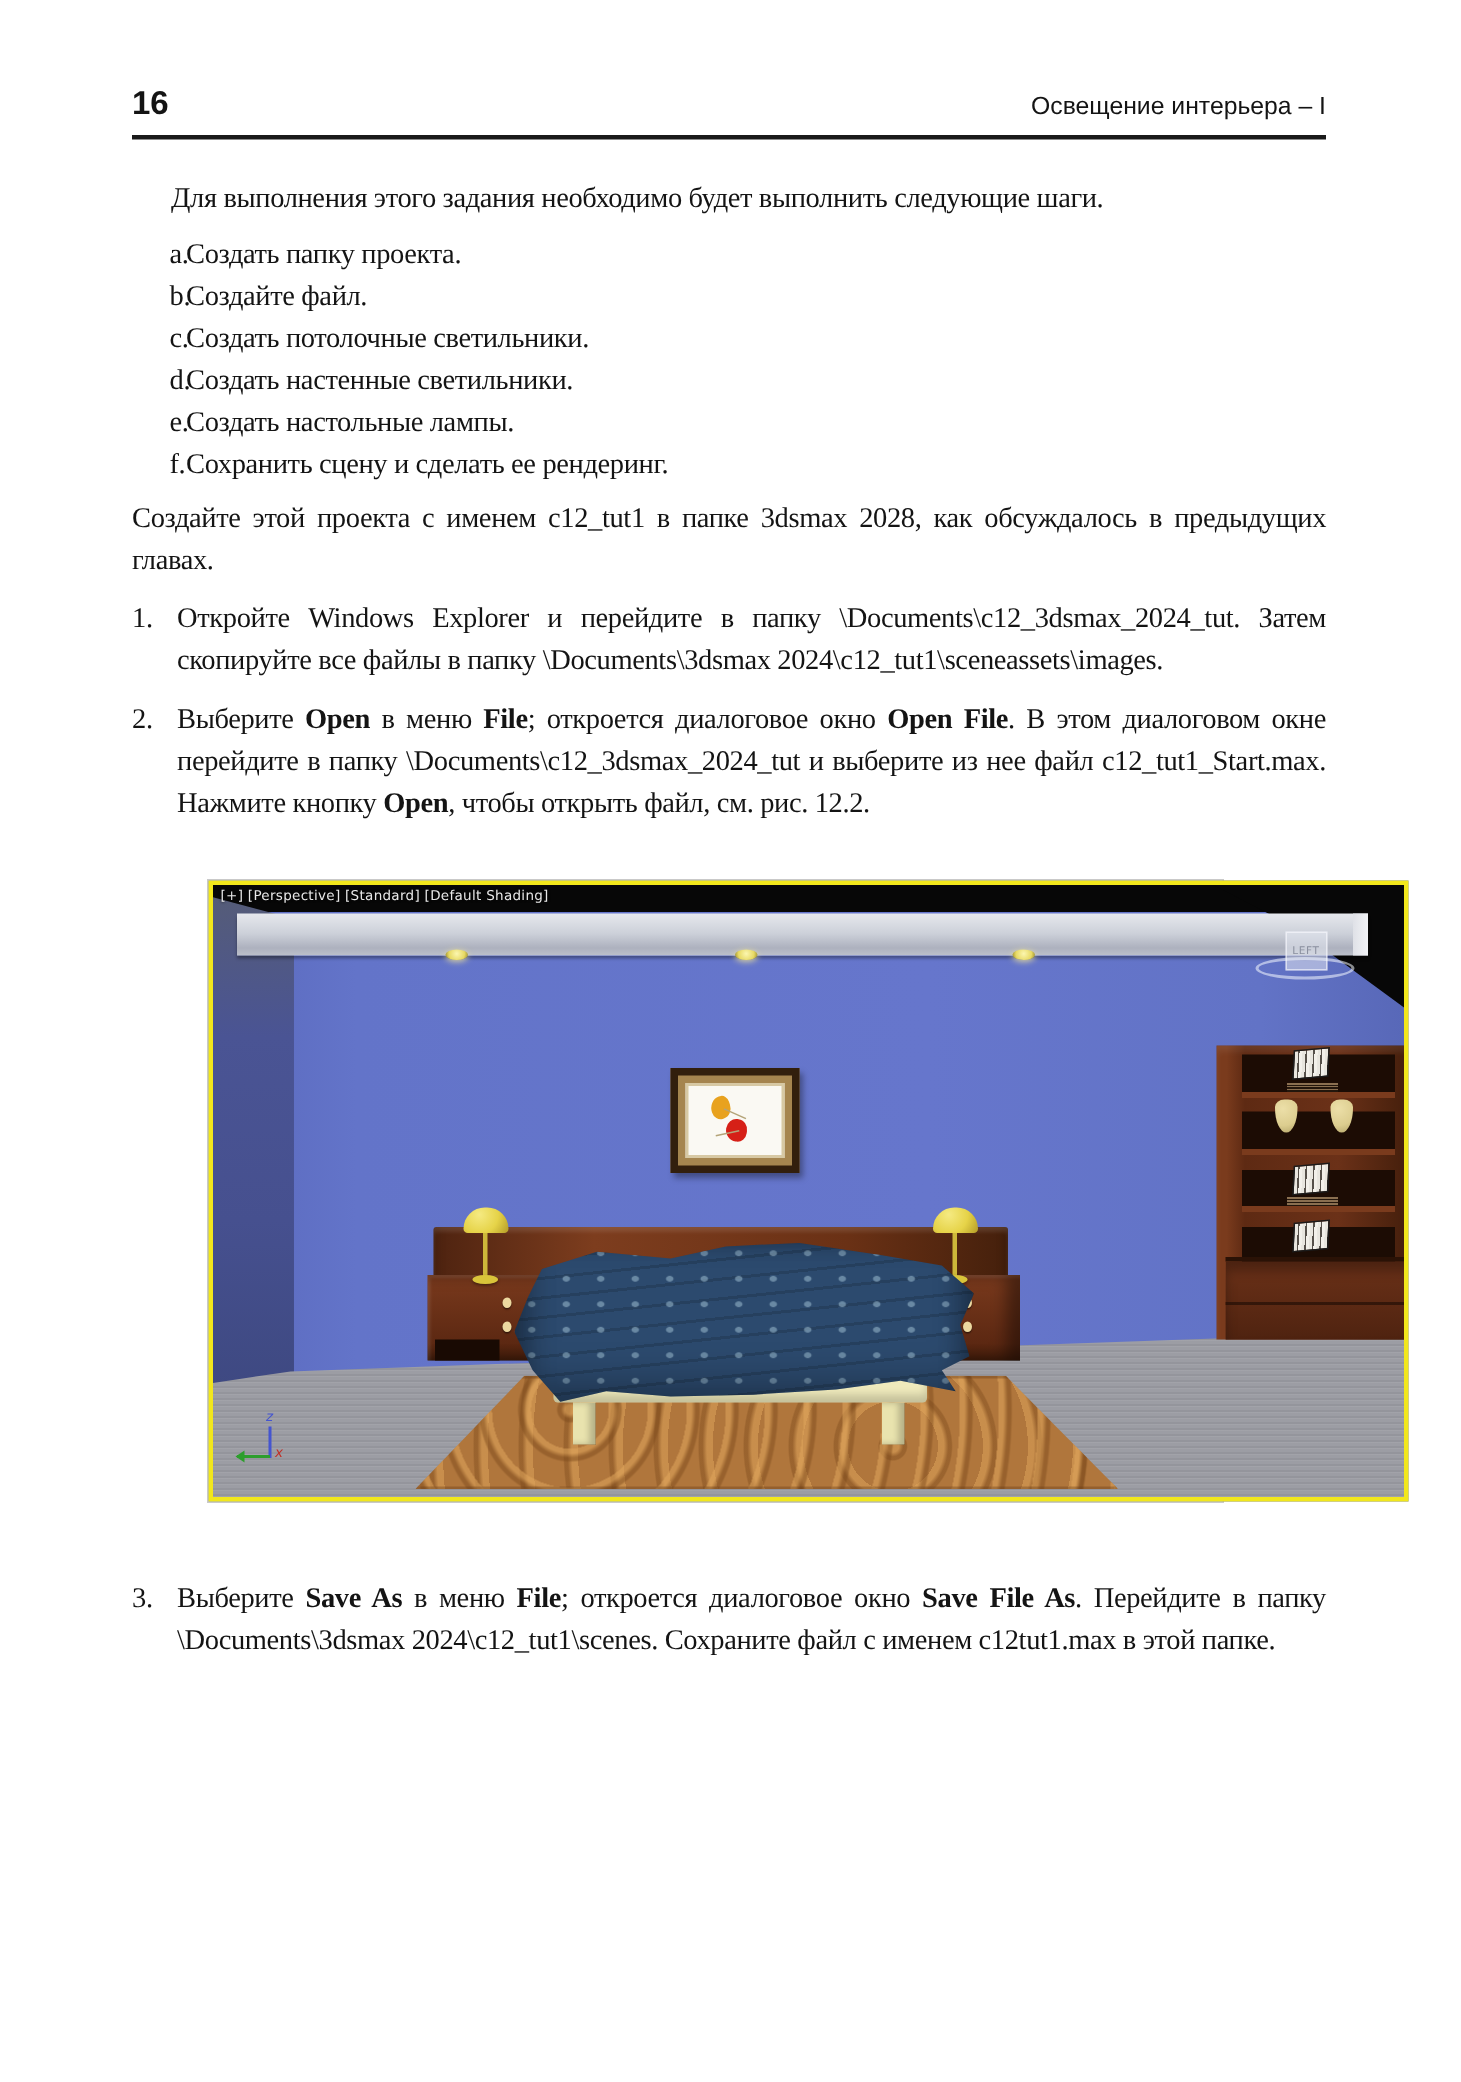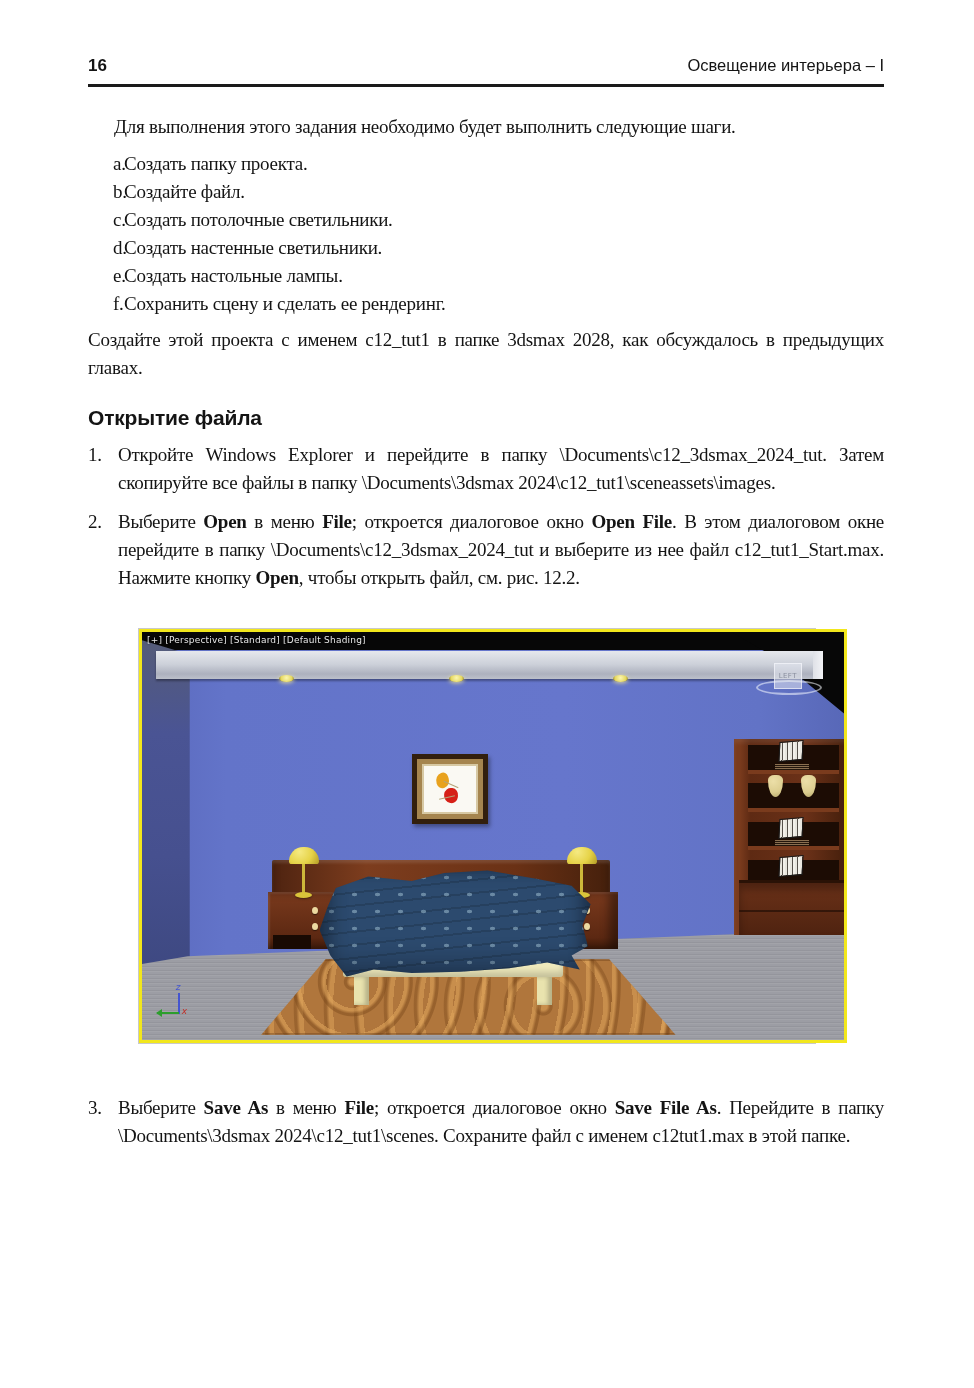--- a/index.html
+++ b/index.html
@@ -12,21 +12,21 @@
   }
   *{box-sizing:border-box; margin:0; padding:0;}
   html,body{background:#fff;}
   body{width:974px; height:1388px; position:relative; overflow:hidden;
        font-family:"Liberation Serif","DejaVu Serif",serif; color:var(--c-text);}
   .page{padding:56px 90px 0 88px;}
 
   
   .header-row{display:flex; justify-content:space-between; align-items:baseline;
               font-family:"Liberation Sans","DejaVu Sans",sans-serif;}
-  .page-num{font-size:17px; font-weight:700;}
+  .page-num{font-size:22px; font-weight:700;}
   .chap-title{font-size:16.5px;}
   .h-rule{border:0; border-top:3px solid var(--c-rule); margin-top:8px;}
 
   
   .bodytext{font-size:19px; line-height:28px; text-align:justify; letter-spacing:-0.25px;}
   .intro{margin-top:26px; text-indent:26px;}
   .seg-b{font-weight:700;} .seg-i{}
 
   .task-list{margin-top:9px;}
   .task-item{display:flex; line-height:28px; font-size:19px; letter-spacing:-0.25px;}
@@ -36,21 +36,21 @@
   h2.sec{font-family:"Liberation Sans","DejaVu Sans",sans-serif; font-size:21px;
          font-weight:700; margin-top:24px; letter-spacing:-0.2px;}
   .sec-body{margin-top:8px;}
 
   .num-item{display:flex; margin-top:11px;}
   .num-item .marker{width:30px; flex:none; font-size:19px; line-height:28px; letter-spacing:-0.25px;}
   .num-item .n-text{flex:1;}
 
   
   .fig-shell{width:678px; margin:36px 0 0 50px; border:1px solid var(--c-fig_border_outer);}
-  .vp{width:708px; height:414px; border:3px solid var(--c-fig_border); position:relative;
+  .vp{width:800px; height:414px; border:3px solid var(--c-fig_border); position:relative;
       overflow:hidden; background:var(--c-wall);}
   .vp *{position:absolute;}
 
   .vp-black{top:0; left:0; right:0; height:5.2%; background:var(--c-vp_black);}
   .vp-corner{top:0; right:0; width:16%; height:20%; background:var(--c-vp_black);
              clip-path:polygon(0 0,100% 0,100% 100%,42% 34%);}
   .vp-wall{left:0; top:4.5%; width:100%; height:78%;
            background:linear-gradient(90deg,#5a69bd 0%,var(--c-wall) 12%,#6676cc 60%,#6273c6 88%,#5868b8 100%);}
   .vp-floor{left:0; top:73%; width:100%; height:27%;
             background-color:var(--c-floor);
@@ -205,21 +205,20 @@
       <span class="t-text">Создать настольные лампы.</span>
     </div>
     <div class="task-item">
       <span class="marker">f.</span>
       <span class="t-text">Сохранить сцену и сделать ее рендеринг.</span>
     </div>
   </div>
 
   <p class="bodytext sec-body"><span class="seg-n">Создайте этой проекта с именем </span><span class="seg-i">c12_tut1</span><span class="seg-n"> в папке </span><span class="seg-i">3dsmax 2028</span><span class="seg-n">, как обсуждалось в предыдущих главах.</span></p>
 
-  <h2 class="sec">Открытие файла</h2>
 
   <div class="num-item">
     <span class="marker">1.</span>
     <p class="bodytext n-text"><span class="seg-n">Откройте Windows Explorer и перейдите в папку </span><span class="seg-i">\Documents\c12_3dsmax_2024_tut</span><span class="seg-n">. Затем скопируйте все файлы в папку </span><span class="seg-i">\Documents\3dsmax 2024\c12_tut1\sceneassets\images</span><span class="seg-n">.</span></p>
   </div>
   <div class="num-item">
     <span class="marker">2.</span>
     <p class="bodytext n-text"><span class="seg-n">Выберите </span><span class="seg-b">Open</span><span class="seg-n"> в меню </span><span class="seg-b">File</span><span class="seg-n">; откроется диалоговое окно </span><span class="seg-b">Open File</span><span class="seg-n">. В этом диалоговом окне перейдите в папку </span><span class="seg-i">\Documents\c12_3dsmax_2024_tut</span><span class="seg-n"> и выберите из нее файл </span><span class="seg-i">c12_tut1_Start.max</span><span class="seg-n">. Нажмите кнопку </span><span class="seg-b">Open</span><span class="seg-n">, чтобы открыть файл, см. рис. 12.2.</span></p>
   </div>
 

